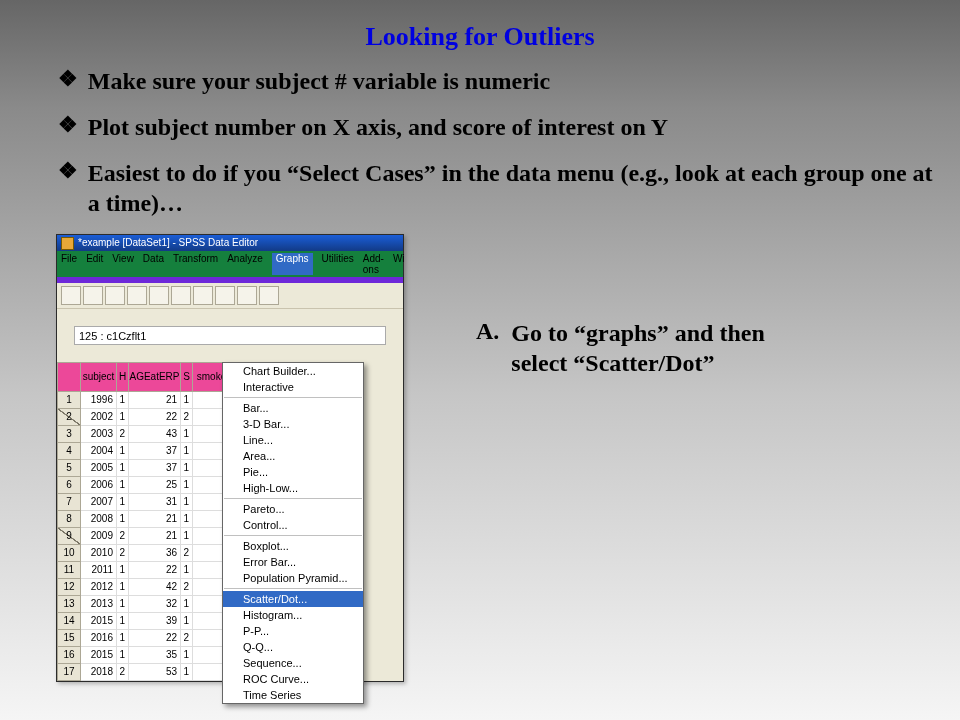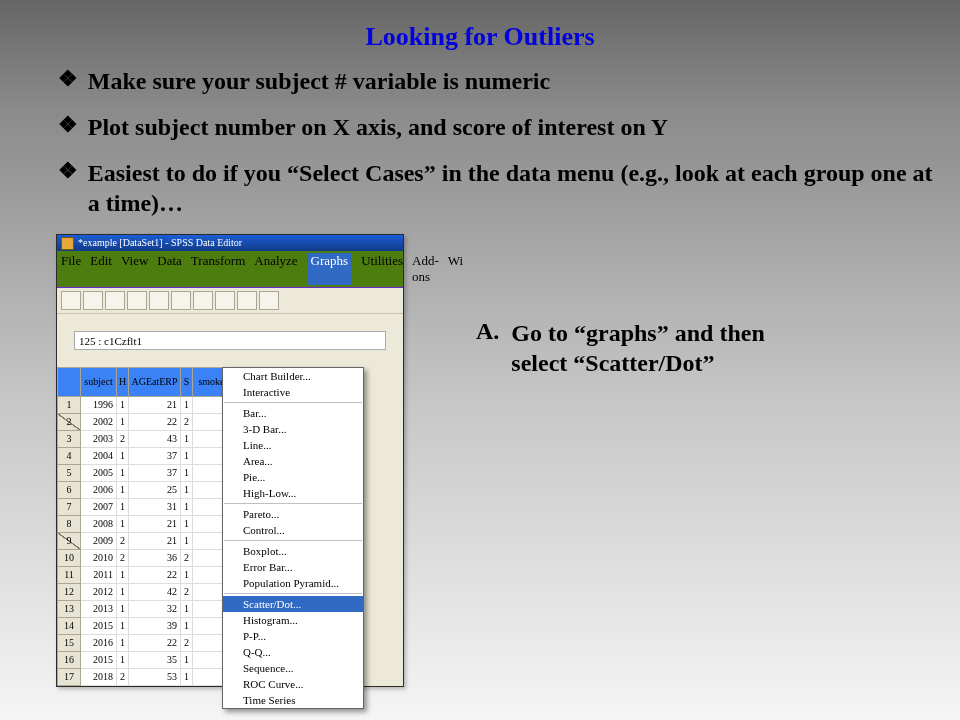--- a/index.html
+++ b/index.html
@@ -39,57 +39,57 @@
   .content-row{
     display:flex;
     align-items:flex-start;
     margin-top:6px;
   }
   
   .spss{
     width:346px;
     border:1px solid #2b2b2b;
     background:#ece9d8;
-    font-family:Liberation Serif, serif;
+    font-family:Liberation Sans, sans-serif;
     font-size:11px;
     color:#000;
     margin-left:32px;
     box-shadow:2px 2px 4px rgba(0,0,0,0.25);
   }
   .spss-title{
     background:linear-gradient(to bottom,#1b5ed7,#123a86);
     color:#fff;height:16px;line-height:16px;
     padding:0 4px;font-size:10px;
     display:flex;align-items:center;gap:4px;
   }
   .spss-title .ico{
     width:11px;height:11px;background:#e8a838;border:1px solid #7a5a00;
   }
   .spss-menubar{
-    background:#4d7c0f;padding:2px 4px;border-bottom:1px solid #6d28d9;
-    display:flex;gap:9px;font-size:13px;
+    background:#15803d;padding:2px 4px;border-bottom:6px solid #6d28d9;
+    display:flex;gap:9px;font-size:10px;
     position:relative;
   }
   .spss-menubar span{cursor:default}
   .spss-menubar .active{background:#316ac5;color:#fff;padding:0 4px}
   .spss-toolbar{
     background:#ece9d8;padding:3px 4px;border-bottom:1px solid #c9c3ae;
     display:flex;gap:2px;
   }
   .tb{
     width:18px;height:17px;border:1px solid #aca795;background:#f5f3ea;
   }
   .spss-cell-ind{
     background:#fff;border:1px solid #aaa;margin:17px;padding:1px 4px;height:15px;
     font-size:11px;display:flex;align-items:center;
   }
   .spss-body{display:flex;position:relative}
   .col{display:flex;flex-direction:column}
   .hd{
-    height:26px;border:1px solid #aca795;border-left:none;background:#3b82f6;
+    height:26px;border:1px solid #aca795;border-left:none;background:#ec4899;
     font-size:10px;text-align:center;line-height:12px;padding:1px 2px;
     display:flex;align-items:center;justify-content:center;
   }
   .col:first-child .hd{border-left:1px solid #aca795}
   .rownum{
     height:16px;border:1px solid #aca795;border-top:none;background:#e8e4d4;
     font-size:10px;text-align:center;line-height:16px;
   }
   .rownum.strike{
     background:

